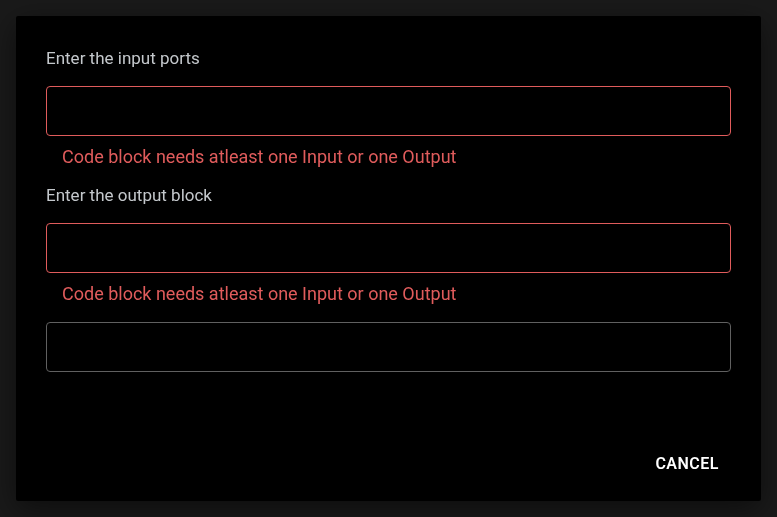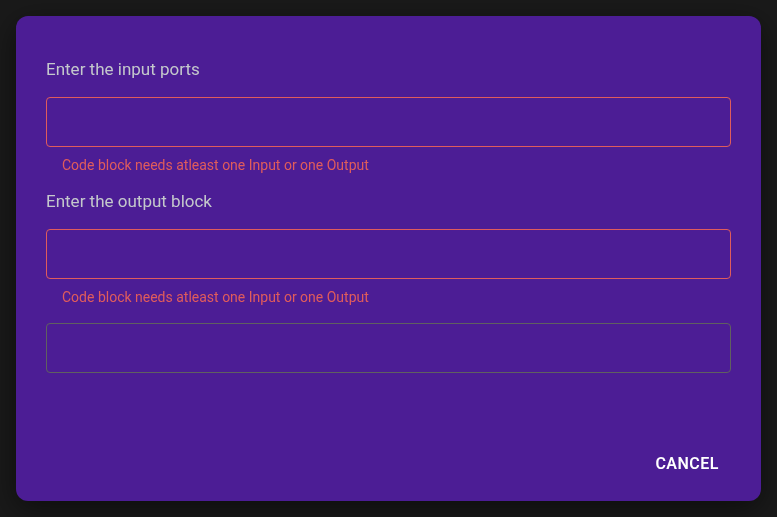--- a/index.html
+++ b/index.html
@@ -10,25 +10,25 @@
     body {
       background: #1a1a1a;
       font-family: -apple-system, BlinkMacSystemFont, "Segoe UI", Roboto, "Helvetica Neue", Arial, sans-serif;
       width: 777px;
       height: 517px;
       display: flex;
       align-items: center;
       justify-content: center;
     }
     .dialog {
-      background: #4c1d95;
+      background: #000000;
       width: 745px;
       height: 485px;
-      padding: 43px 30px 20px 30px;
-      border-radius: 12px;
+      padding: 32px 30px 20px 30px;
+      border-radius: 2px;
       box-shadow: 0 8px 30px rgba(0,0,0,0.5);
       display: flex;
       flex-direction: column;
     }
     .form-content {
       flex: 1;
     }
     .label {
       color: #c4c8cc;
       font-size: 17px;
@@ -45,21 +45,21 @@
       color: #e0e0e0;
       font-size: 16px;
       padding: 0 14px;
       outline: none;
     }
     .input-field.error {
       border-color: #e05c5c;
     }
     .error-text {
       color: #e05c5c;
-      font-size: 14px;
+      font-size: 18px;
       margin-top: 10px;
       padding-left: 16px;
       display: block;
     }
     .field-group {
       margin-bottom: 18px;
     }
     .button-row {
       display: flex;
       justify-content: flex-end;

